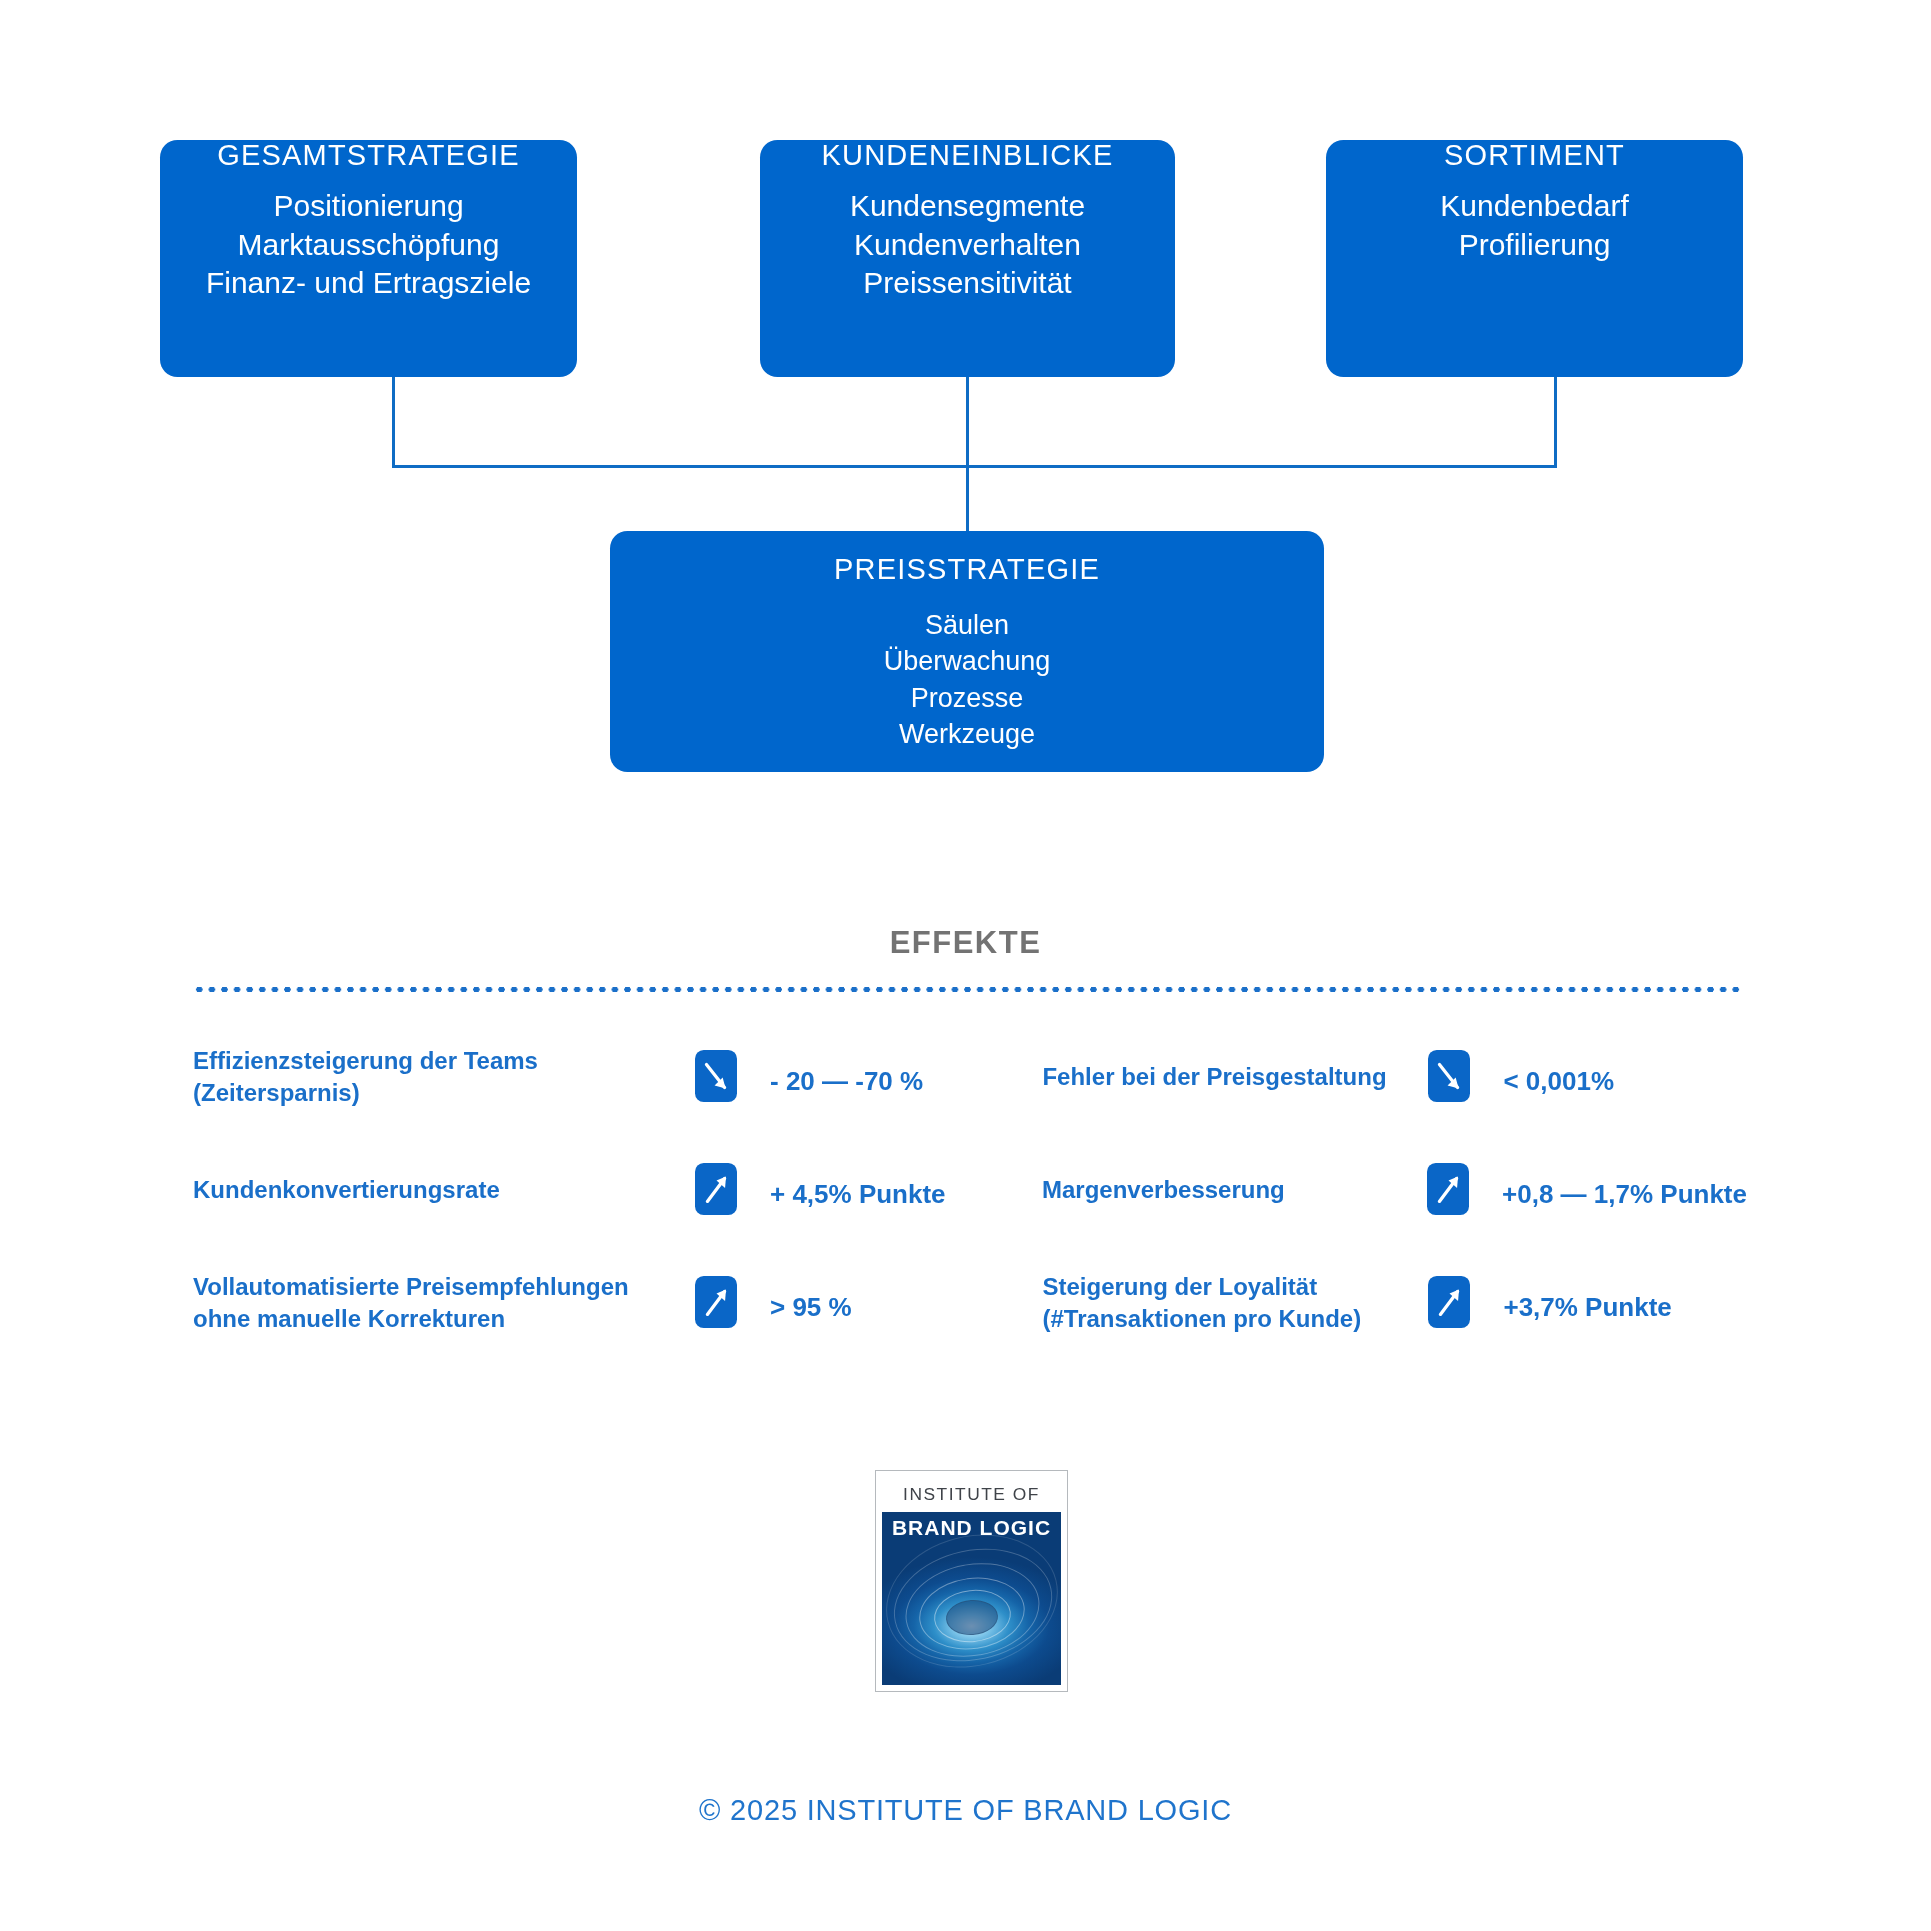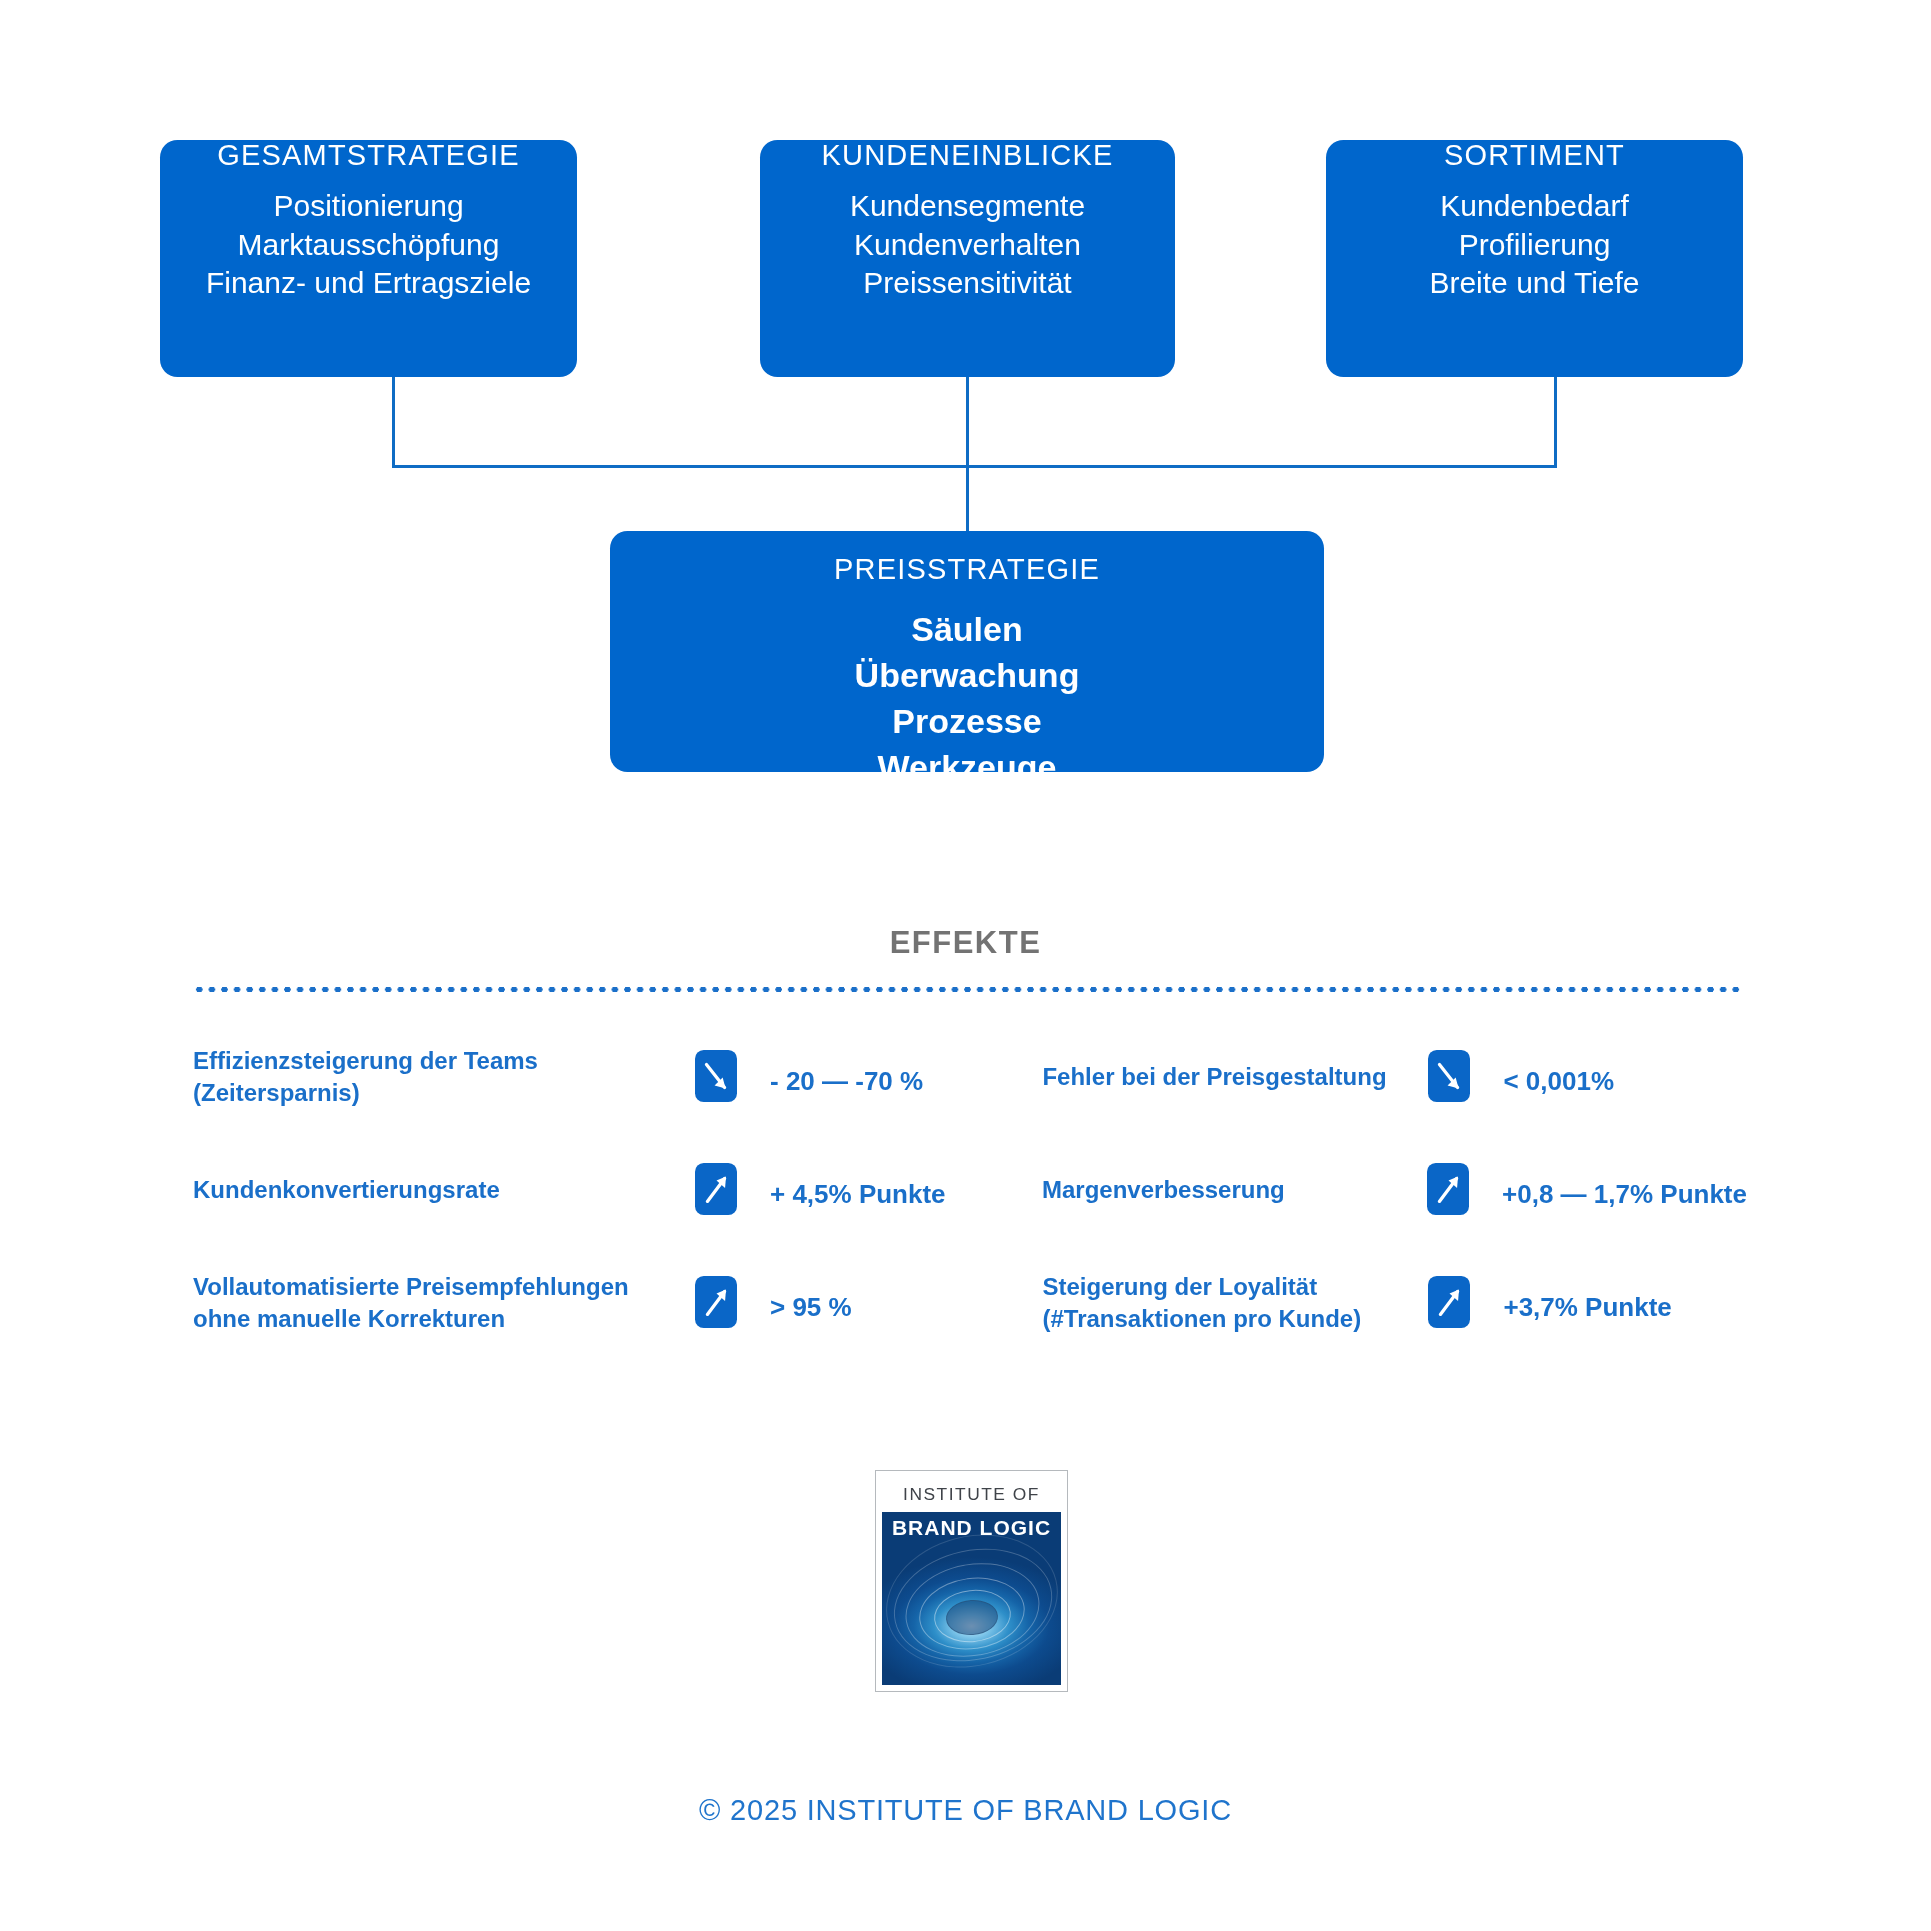--- a/index.html
+++ b/index.html
@@ -46,21 +46,21 @@
 
   #node-strategy { left: 160px;  top: 140px; width: 417px; height: 237px; }
   #node-insights { left: 760px;  top: 140px; width: 415px; height: 237px; }
   #node-assortment { left: 1326px; top: 140px; width: 417px; height: 237px; }
 
   #node-pricing {
     left: 610px; top: 531px; width: 714px; height: 241px;
     padding-top: 23px;
   }
   #node-pricing .node-title { margin-bottom: 21px; }
-  #node-pricing .node-lines { font-size: 34px; line-height: 1.35; font-weight: bold; }
+  #node-pricing .node-lines { font-size: 27px; line-height: 1.35; }
 
   
   .conn {
     position: absolute;
     background: #0f6cc4;
   }
   .conn-v { width: 2.9px; }
   .conn-h { height: 2.9px; }
 
   #conn-v-strategy   { left: 392px;  top: 377px; height: 91px; }
@@ -225,21 +225,20 @@
       <div>Kundenverhalten</div>
       <div>Preissensitivität</div>
     </div>
   </div>
 
   <div class="node" id="node-assortment">
     <div class="node-title">SORTIMENT</div>
     <div class="node-lines">
       <div>Kundenbedarf</div>
       <div>Profilierung</div>
-      <div>Breite und Tiefe</div>
     </div>
   </div>
 
   <div class="node" id="node-pricing">
     <div class="node-title">PREISSTRATEGIE</div>
     <div class="node-lines">
       <div>Säulen</div>
       <div>Überwachung</div>
       <div>Prozesse</div>
       <div>Werkzeuge</div>

